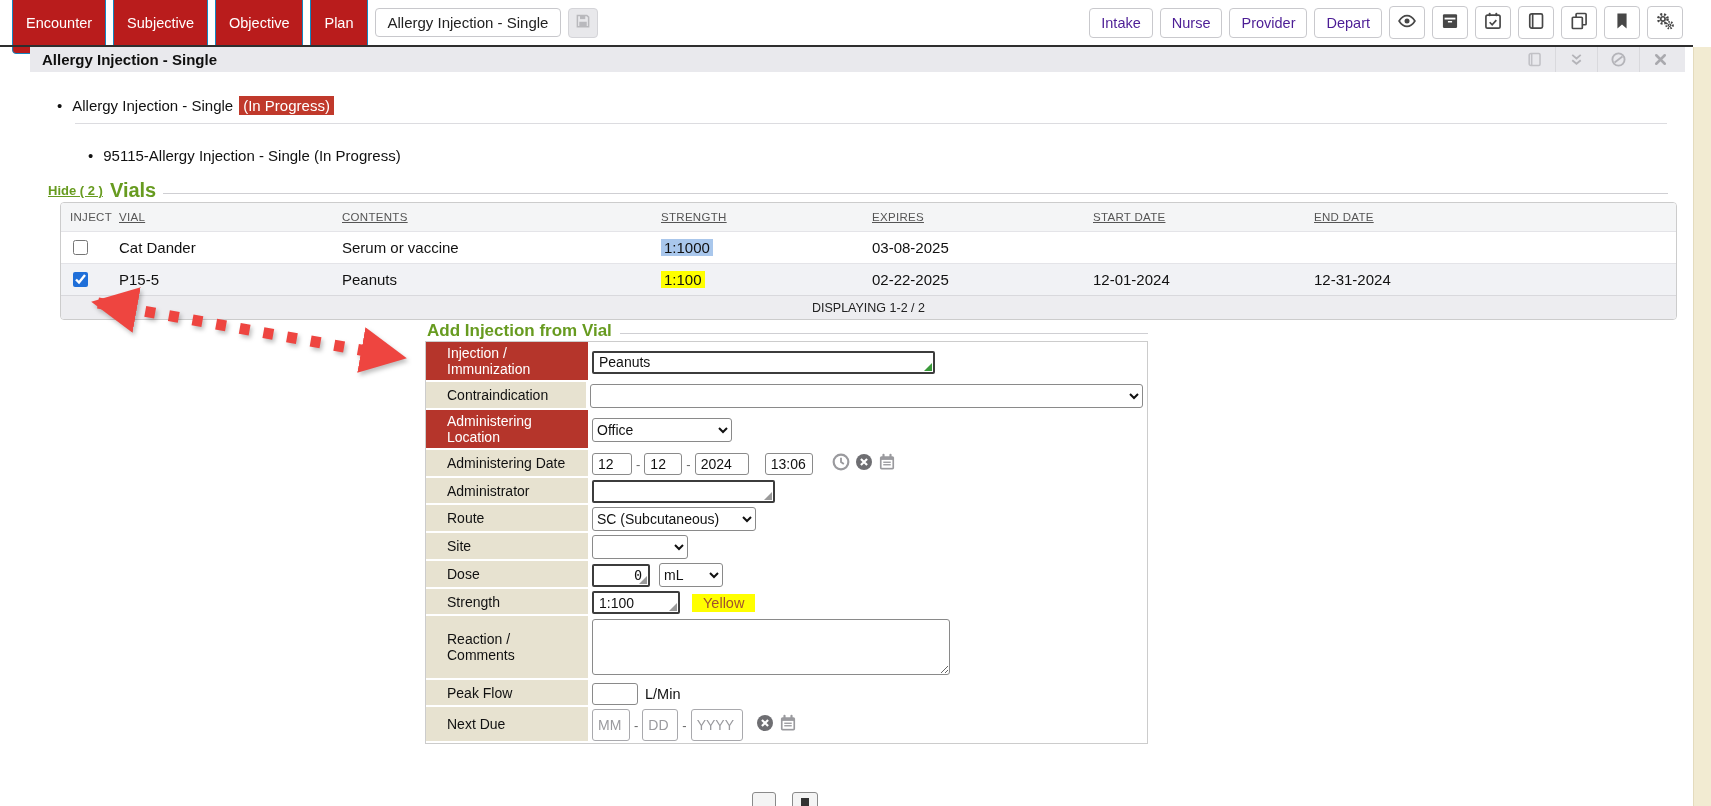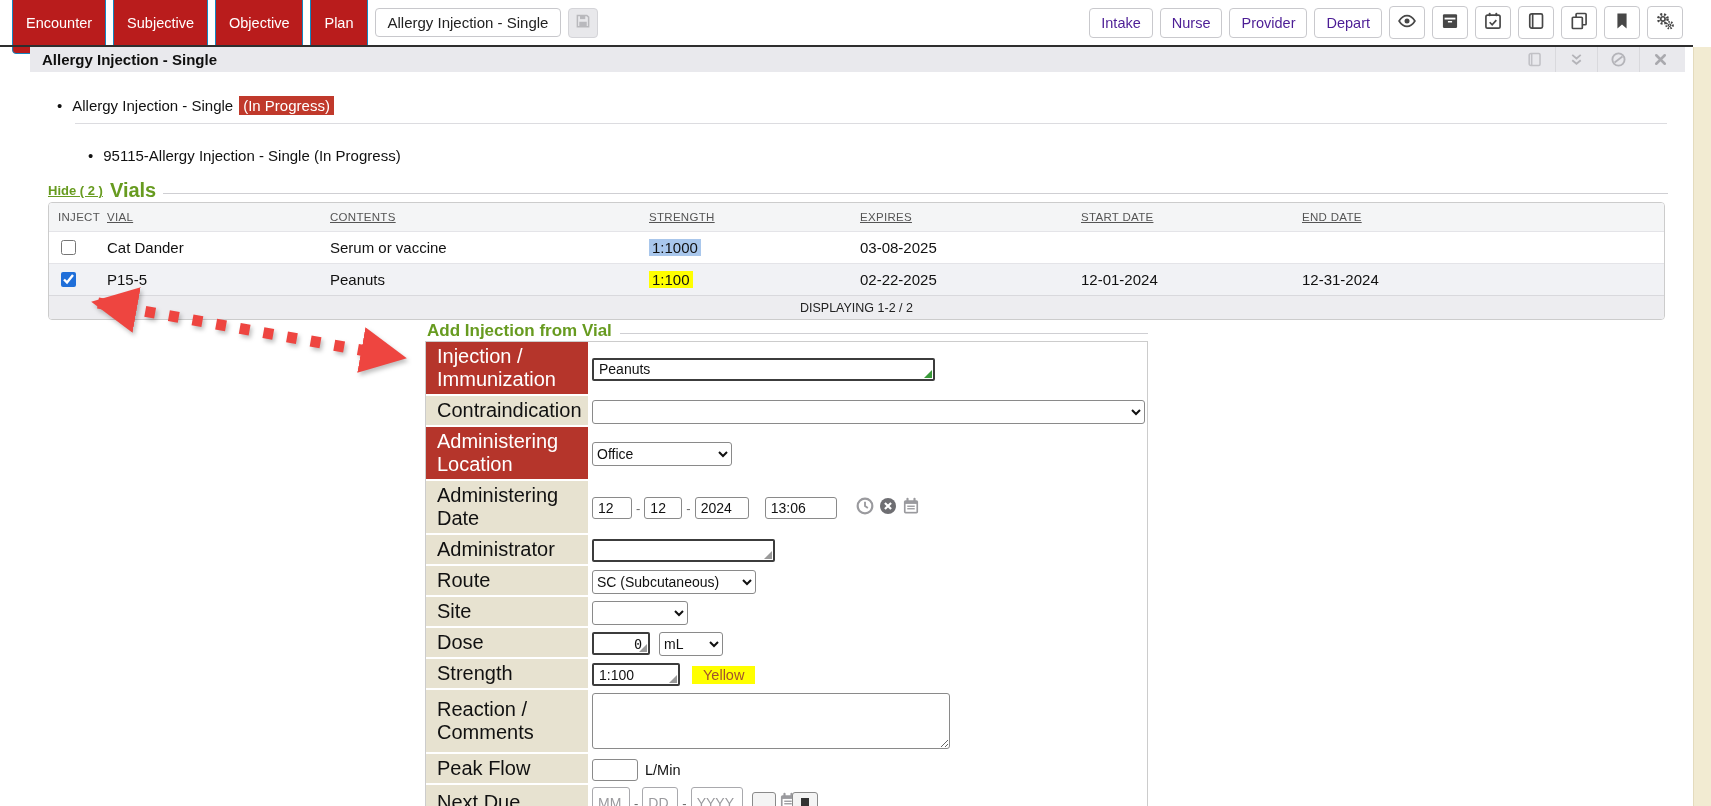--- a/index.html
+++ b/index.html
@@ -43,21 +43,21 @@
   .badge{background:#c0392b;color:#fff;padding:1px 4px;}
   .hr1{position:absolute;top:123px;left:75px;width:1592px;border-top:1px solid #dcdce0;}
 
   
   .vials-legend{position:absolute;top:179px;left:48px;width:1620px;display:flex;
                 align-items:center;gap:7px;}
   .hide-link{color:#679b20;font-weight:bold;font-size:13px;text-decoration:underline;cursor:pointer;}
   .vials-title{color:#679b20;font-weight:bold;font-size:20px;}
   .legend-line{flex:1;border-top:1px solid #cfcfd3;margin-top:5px;}
 
-  .vtable{position:absolute;top:202px;left:48px;width:1617px;border:1px solid #ccc;
+  .vtable{position:absolute;top:202px;left:60px;width:1617px;border:1px solid #ccc;
           border-radius:4px;overflow:hidden;font-size:15px;background:#fff;}
   .vhead{height:28px;background:#f4f5f6;display:flex;align-items:center;color:#555;
          font-size:11.5px;letter-spacing:.3px;}
   .vhead .sortable{text-decoration:underline;cursor:pointer;}
   .vrow{height:32px;display:flex;align-items:center;background:#fff;border-top:1px solid #e4e4e8;}
   .vrow.alt{background:#f1f2f5;}
   .c-inject{width:58px;padding-left:9px;}
   .c-vial{width:223px;}
   .c-contents{width:319px;}
   .c-strength{width:211px;}
@@ -73,22 +73,22 @@
   
   .arrow-svg{position:absolute;top:285px;left:52px;filter:drop-shadow(2px 3px 2px rgba(0,0,0,.25));
              pointer-events:none;}
 
   
   .form-legend{position:absolute;top:321px;left:427px;width:721px;display:flex;
                align-items:center;gap:8px;}
   .form-title{color:#679b20;font-weight:bold;font-size:17px;}
   .injform{position:absolute;top:341px;left:425px;width:723px;border:1px solid #ccc;background:#fff;}
   .frow{display:flex;min-height:27px;}
-  .flabel{width:162px;background:#e7e2d0;border-bottom:2px solid #fff;padding:3px 11px;
-          font-size:20px;display:flex;align-items:center;color:#111;}
+  .flabel{width:162px;background:#e7e2d0;border-bottom:2px solid #fff;padding:3px 21px;
+          font-size:14px;display:flex;align-items:center;color:#111;}
   .flabel.req{background:#b5352b;color:#fff;}
   .fctl{flex:1;padding:2px 4px;display:flex;align-items:center;gap:4px;}
   .fctl svg{width:20px;height:20px;}
 
   input,select,textarea{font-family:"Liberation Sans",sans-serif;font-size:14px;color:#111;}
   .inp-dark{border:2px solid #3c3c3c;border-radius:2px;height:23px;padding:1px 5px;}
   .inp-light{border:1px solid #8a8a8a;border-radius:3px;height:22px;padding:1px 5px;}
   .inp-ph{border:1px solid #a9a9ad;border-radius:3px;height:32px;padding:1px 5px;color:#555;}
   input::placeholder{color:#9a9a9e;}
   select{border:1px solid #8a8a8a;border-radius:3px;height:24px;background:#fff;}
@@ -301,21 +301,21 @@
     </div>
 
     <div class="frow">
       <div class="flabel">Administering Date</div>
       <div class="fctl">
         <input class="inp-light" style="width: 40px;" value="12">
         <span class="dash">-</span>
         <input class="inp-light" style="width: 38px;" value="12">
         <span class="dash">-</span>
         <input class="inp-light" style="width: 54px;" value="2024">
-        <input class="inp-light" style="width: 72px; margin-left: 12px;" value="13:06">
+        <input class="inp-light" style="width: 48px; margin-left: 12px;" value="13:06">
         <span style="margin-left:14px;display:flex;gap:3px;align-items:center;">
           <span><svg viewBox="0 0 24 24">
                 <circle cx="12" cy="12" r="8.8" fill="none" stroke="#9a9a9e" stroke-width="2.6"></circle>
                 <path d="M12 7v5l3.4 2.4" fill="none" stroke="#9a9a9e" stroke-width="2.2"></path>
               </svg></span>
           <span><svg viewBox="0 0 24 24">
                 <circle cx="12" cy="12" r="9.6" fill="#6e6e72"></circle>
                 <path d="M8.3 8.3l7.4 7.4M15.7 8.3l-7.4 7.4" stroke="#fff" stroke-width="2.6"></path>
               </svg></span>
           <span><svg viewBox="0 0 24 24">

